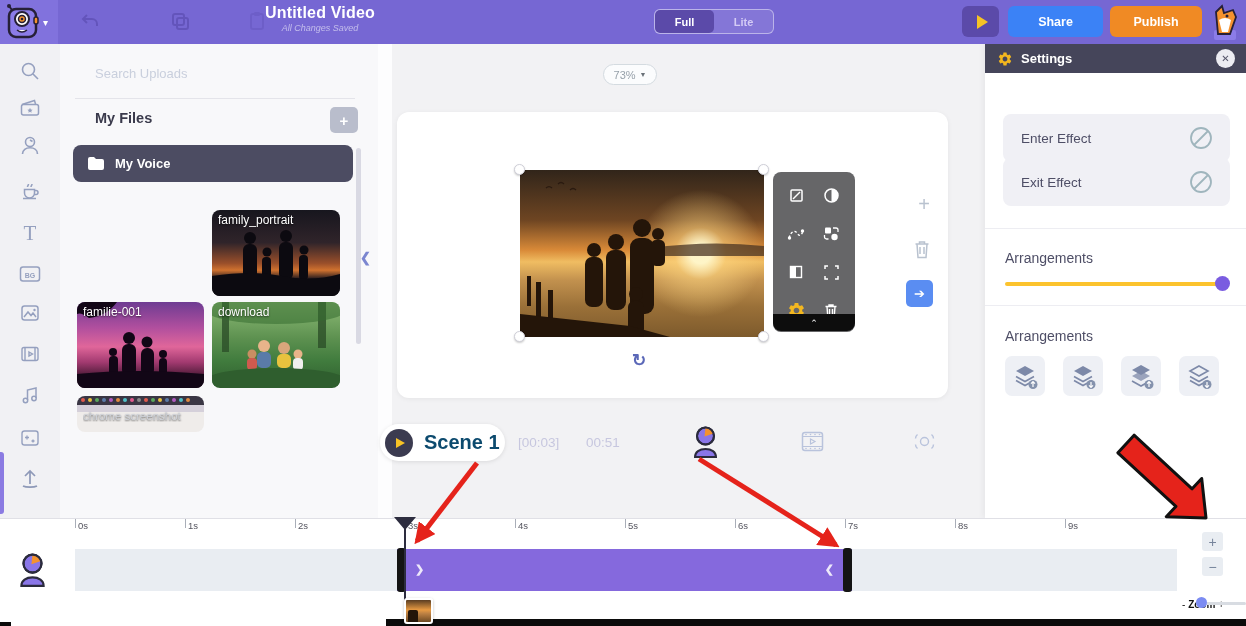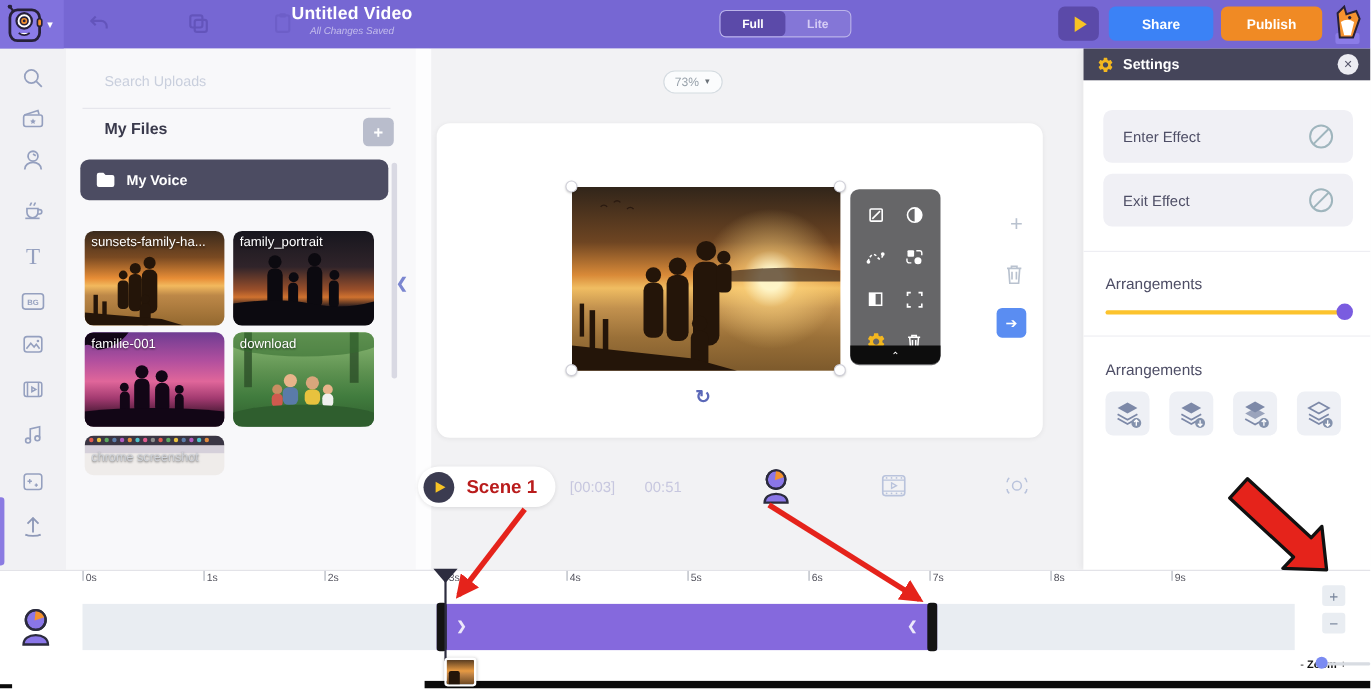--- a/index.html
+++ b/index.html
@@ -92,21 +92,21 @@
   .side-trash { position:absolute; left:912px; top:238px; z-index:6; cursor:pointer; }
   .side-blue { position:absolute; left:906px; top:280px; width:27px; height:27px; background:#5a8df2; border-radius:5px;
                display:flex; align-items:center; justify-content:center; color:#fff; font-size:13px; cursor:pointer; z-index:6; }
 
   
   .scene-pill { position:absolute; left:380px; top:424px; width:125px; height:37px; background:#fff; border-radius:19px;
                 box-shadow:0 1px 4px rgba(0,0,0,.10); display:flex; align-items:center; z-index:6; cursor:pointer; }
   .scene-play { width:28px; height:28px; border-radius:50%; background:#3b3b50; margin-left:5px;
                 display:flex; align-items:center; justify-content:center; cursor:pointer; }
   .scene-play .tri { width:0; height:0; border-left:9px solid #f7c325; border-top:5.5px solid transparent; border-bottom:5.5px solid transparent; margin-left:2px; }
-  .scene-name { margin-left:11px; font-size:17px; font-weight:bold; color:#b91c1c; }
+  .scene-name { margin-left:11px; font-size:20px; font-weight:bold; color:#0c4a6e; }
   .ts { position:absolute; top:435px; color:#c7c7df; font-size:13.5px; z-index:6; }
   .sb-ic { position:absolute; z-index:6; cursor:pointer; }
 
   
   .settings { position:absolute; left:985px; top:44px; width:261px; height:474px; background:#fff;
               box-shadow:-2px 0 6px rgba(0,0,0,.05); z-index:7; }
   .set-head { position:absolute; left:0; top:0; width:261px; height:29px; background:#45455a; display:flex; align-items:center; }
   .set-head .ttl { color:#fff; font-size:13px; font-weight:bold; margin-left:8px; }
   .set-close { position:absolute; right:11px; top:5px; width:19px; height:19px; border-radius:50%; background:#ececf2;
                color:#55556a; font-size:10px; display:flex; align-items:center; justify-content:center; cursor:pointer; }
@@ -282,38 +282,20 @@
     <div class="myfiles">My Files</div>
     <div class="addfolder">+</div>
     <div class="voicerow">
       <svg width="18" height="15" viewBox="0 0 18 15">
         <path d="M1 3 a2 2 0 0 1 2-2 h4 l2 2 h6 a2 2 0 0 1 2 2 v7 a2 2 0 0 1 -2 2 h-12 a2 2 0 0 1 -2-2 z" fill="#fff"></path>
       </svg>
       <span>My Voice</span>
     </div>
     <div class="scrollbar"></div>
 
-    <div class="thumb t1">
-      <span class="lbl">sunsets-family-ha...</span>
-      <svg width="127" height="86" viewBox="0 0 127 86" style="position:absolute;left:0;top:0">
-        <g fill="#241509">
-          <circle cx="46" cy="34" r="5"></circle>
-            <rect x="40" y="39" width="12" height="34" rx="5"></rect>
-          <circle cx="59" cy="29" r="5.5"></circle>
-            <rect x="52" y="35" width="14" height="40" rx="6"></rect>
-          <circle cx="35" cy="40" r="4"></circle>
-            <rect x="30" y="45" width="10" height="26" rx="4"></rect>
-          <circle cx="55" cy="62" r="4"></circle>
-            <rect x="50" y="66" width="10" height="20" rx="4"></rect>
-          <rect x="8" y="58" width="4" height="24"></rect>
-            <rect x="16" y="64" width="4" height="20"></rect>
-          <path d="M0 74 L70 80 L90 86 L0 86 Z"></path>
-        </g>
-      </svg>
-    </div>
     <div class="thumb t2">
       <span class="lbl">family_portrait</span>
       <svg width="128" height="86" viewBox="0 0 128 86" style="position:absolute;left:0;top:0">
         <g fill="#0c0a10">
           <circle cx="38" cy="28" r="6"></circle>
             <rect x="31" y="34" width="14" height="36" rx="6"></rect>
           <circle cx="55" cy="42" r="4.5"></circle>
             <rect x="50" y="47" width="9" height="23" rx="4"></rect>
           <circle cx="74" cy="26" r="6"></circle>
             <rect x="67" y="32" width="14" height="38" rx="6"></rect>
@@ -520,21 +502,21 @@
   </svg>
 
   <aside class="settings">
     <div class="set-head">
       <svg width="16" height="16" viewBox="0 0 24 24" style="margin-left:12px">
         <path fill="#f3b71f" d="M19.14 12.94c.04-.3.06-.61.06-.94 0-.32-.02-.64-.07-.94l2.03-1.58a.49.49 0 0 0 .12-.61l-1.92-3.32a.488.488 0 0 0-.59-.22l-2.39.96c-.5-.38-1.03-.7-1.62-.94l-.36-2.54a.484.484 0 0 0-.48-.41h-3.84c-.24 0-.43.17-.47.41l-.36 2.54c-.59.24-1.13.57-1.62.94l-2.39-.96c-.22-.08-.47 0-.59.22L2.74 8.87c-.12.21-.08.47.12.61l2.03 1.58c-.05.3-.09.63-.09.94s.02.64.07.94l-2.03 1.58a.49.49 0 0 0-.12.61l1.92 3.32c.12.22.37.29.59.22l2.39-.96c.5.38 1.03.7 1.62.94l.36 2.54c.05.24.24.41.48.41h3.84c.24 0 .44-.17.47-.41l.36-2.54c.59-.24 1.13-.56 1.62-.94l2.39.96c.22.08.47 0 .59-.22l1.92-3.32c.12-.22.07-.47-.12-.61l-2.01-1.58zM12 15.6c-1.98 0-3.6-1.62-3.6-3.6s1.62-3.6 3.6-3.6 3.6 1.62 3.6 3.6-1.62 3.6-3.6 3.6z"></path>
       </svg>
       <span class="ttl">Settings</span>
       <div class="set-close">✕</div>
     </div>
-    <div class="fx-card" style="top:56px">
+    <div class="fx-card" style="top:70px">
       <span class="lab">Enter Effect</span>
       <svg width="26" height="26" viewBox="0 0 26 26">
         <circle cx="13" cy="13" r="10" fill="none" stroke="#9fb5bd" stroke-width="1.8"></circle>
         <line x1="6" y1="20" x2="20" y2="6" stroke="#9fb5bd" stroke-width="1.8"></line>
       </svg>
     </div>
     <div class="fx-card" style="top:114px">
       <span class="lab">Exit Effect</span>
       <svg width="26" height="26" viewBox="0 0 26 26">
         <circle cx="13" cy="13" r="10" fill="none" stroke="#9fb5bd" stroke-width="1.8"></circle>

